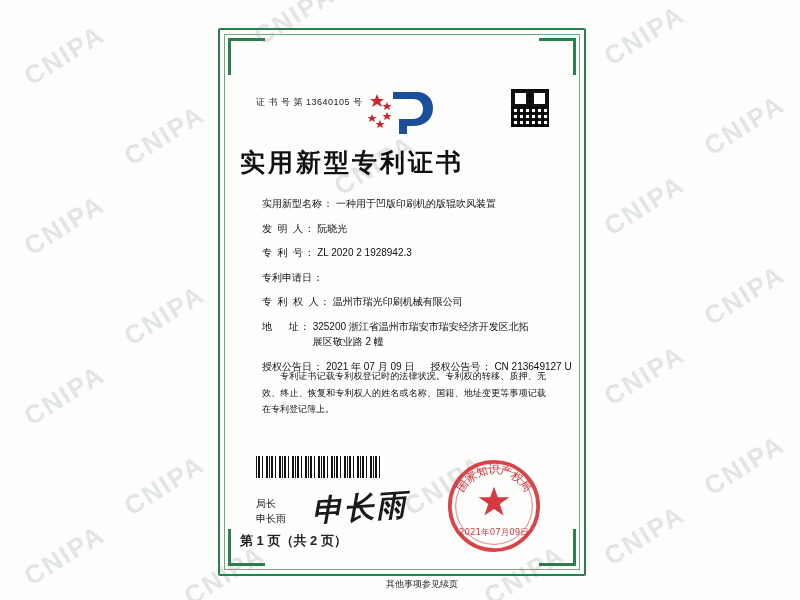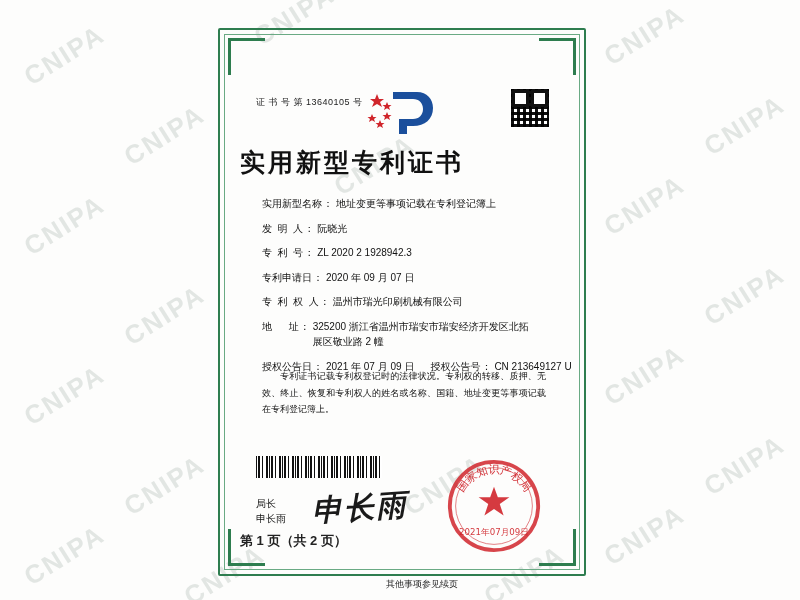--- a/index.html
+++ b/index.html
@@ -299,36 +299,35 @@
           <polygon points="9,28 10.3,31 13.5,31 11,33 12,36 9,34.2 6,36 7,33 4.5,31 7.7,31"></polygon>
         </g>
       </svg>
 
       <div id="title">实用新型专利证书</div>
 
       <div id="fields">
         <div class="field-row">
           <span class="field-label">实用新型名称</span>
           <span class="field-colon">：</span>
-          <span class="field-value">地址变更等事项记载在专利登记簿上</span>
+          <span class="field-value">一种用于凹版印刷机的版辊吹风装置</span>
         </div>
         <div class="field-row">
           <span class="field-label">发  明  人</span>
           <span class="field-colon">：</span>
           <span class="field-value">阮晓光</span>
         </div>
         <div class="field-row">
           <span class="field-label">专  利  号</span>
           <span class="field-colon">：</span>
           <span class="field-value">ZL 2020 2 1928942.3</span>
         </div>
         <div class="field-row">
           <span class="field-label">专利申请日</span>
           <span class="field-colon">：</span>
-          <span class="field-value">2020 年 09 月 07 日</span>
         </div>
         <div class="field-row">
           <span class="field-label">专  利  权  人</span>
           <span class="field-colon">：</span>
           <span class="field-value">温州市瑞光印刷机械有限公司</span>
         </div>
         <div class="field-row">
           <span class="field-label">地      址</span>
           <span class="field-colon">：</span>
           <span class="field-value">325200 浙江省温州市瑞安市瑞安经济开发区北拓展区敬业路 2 幢</span>

